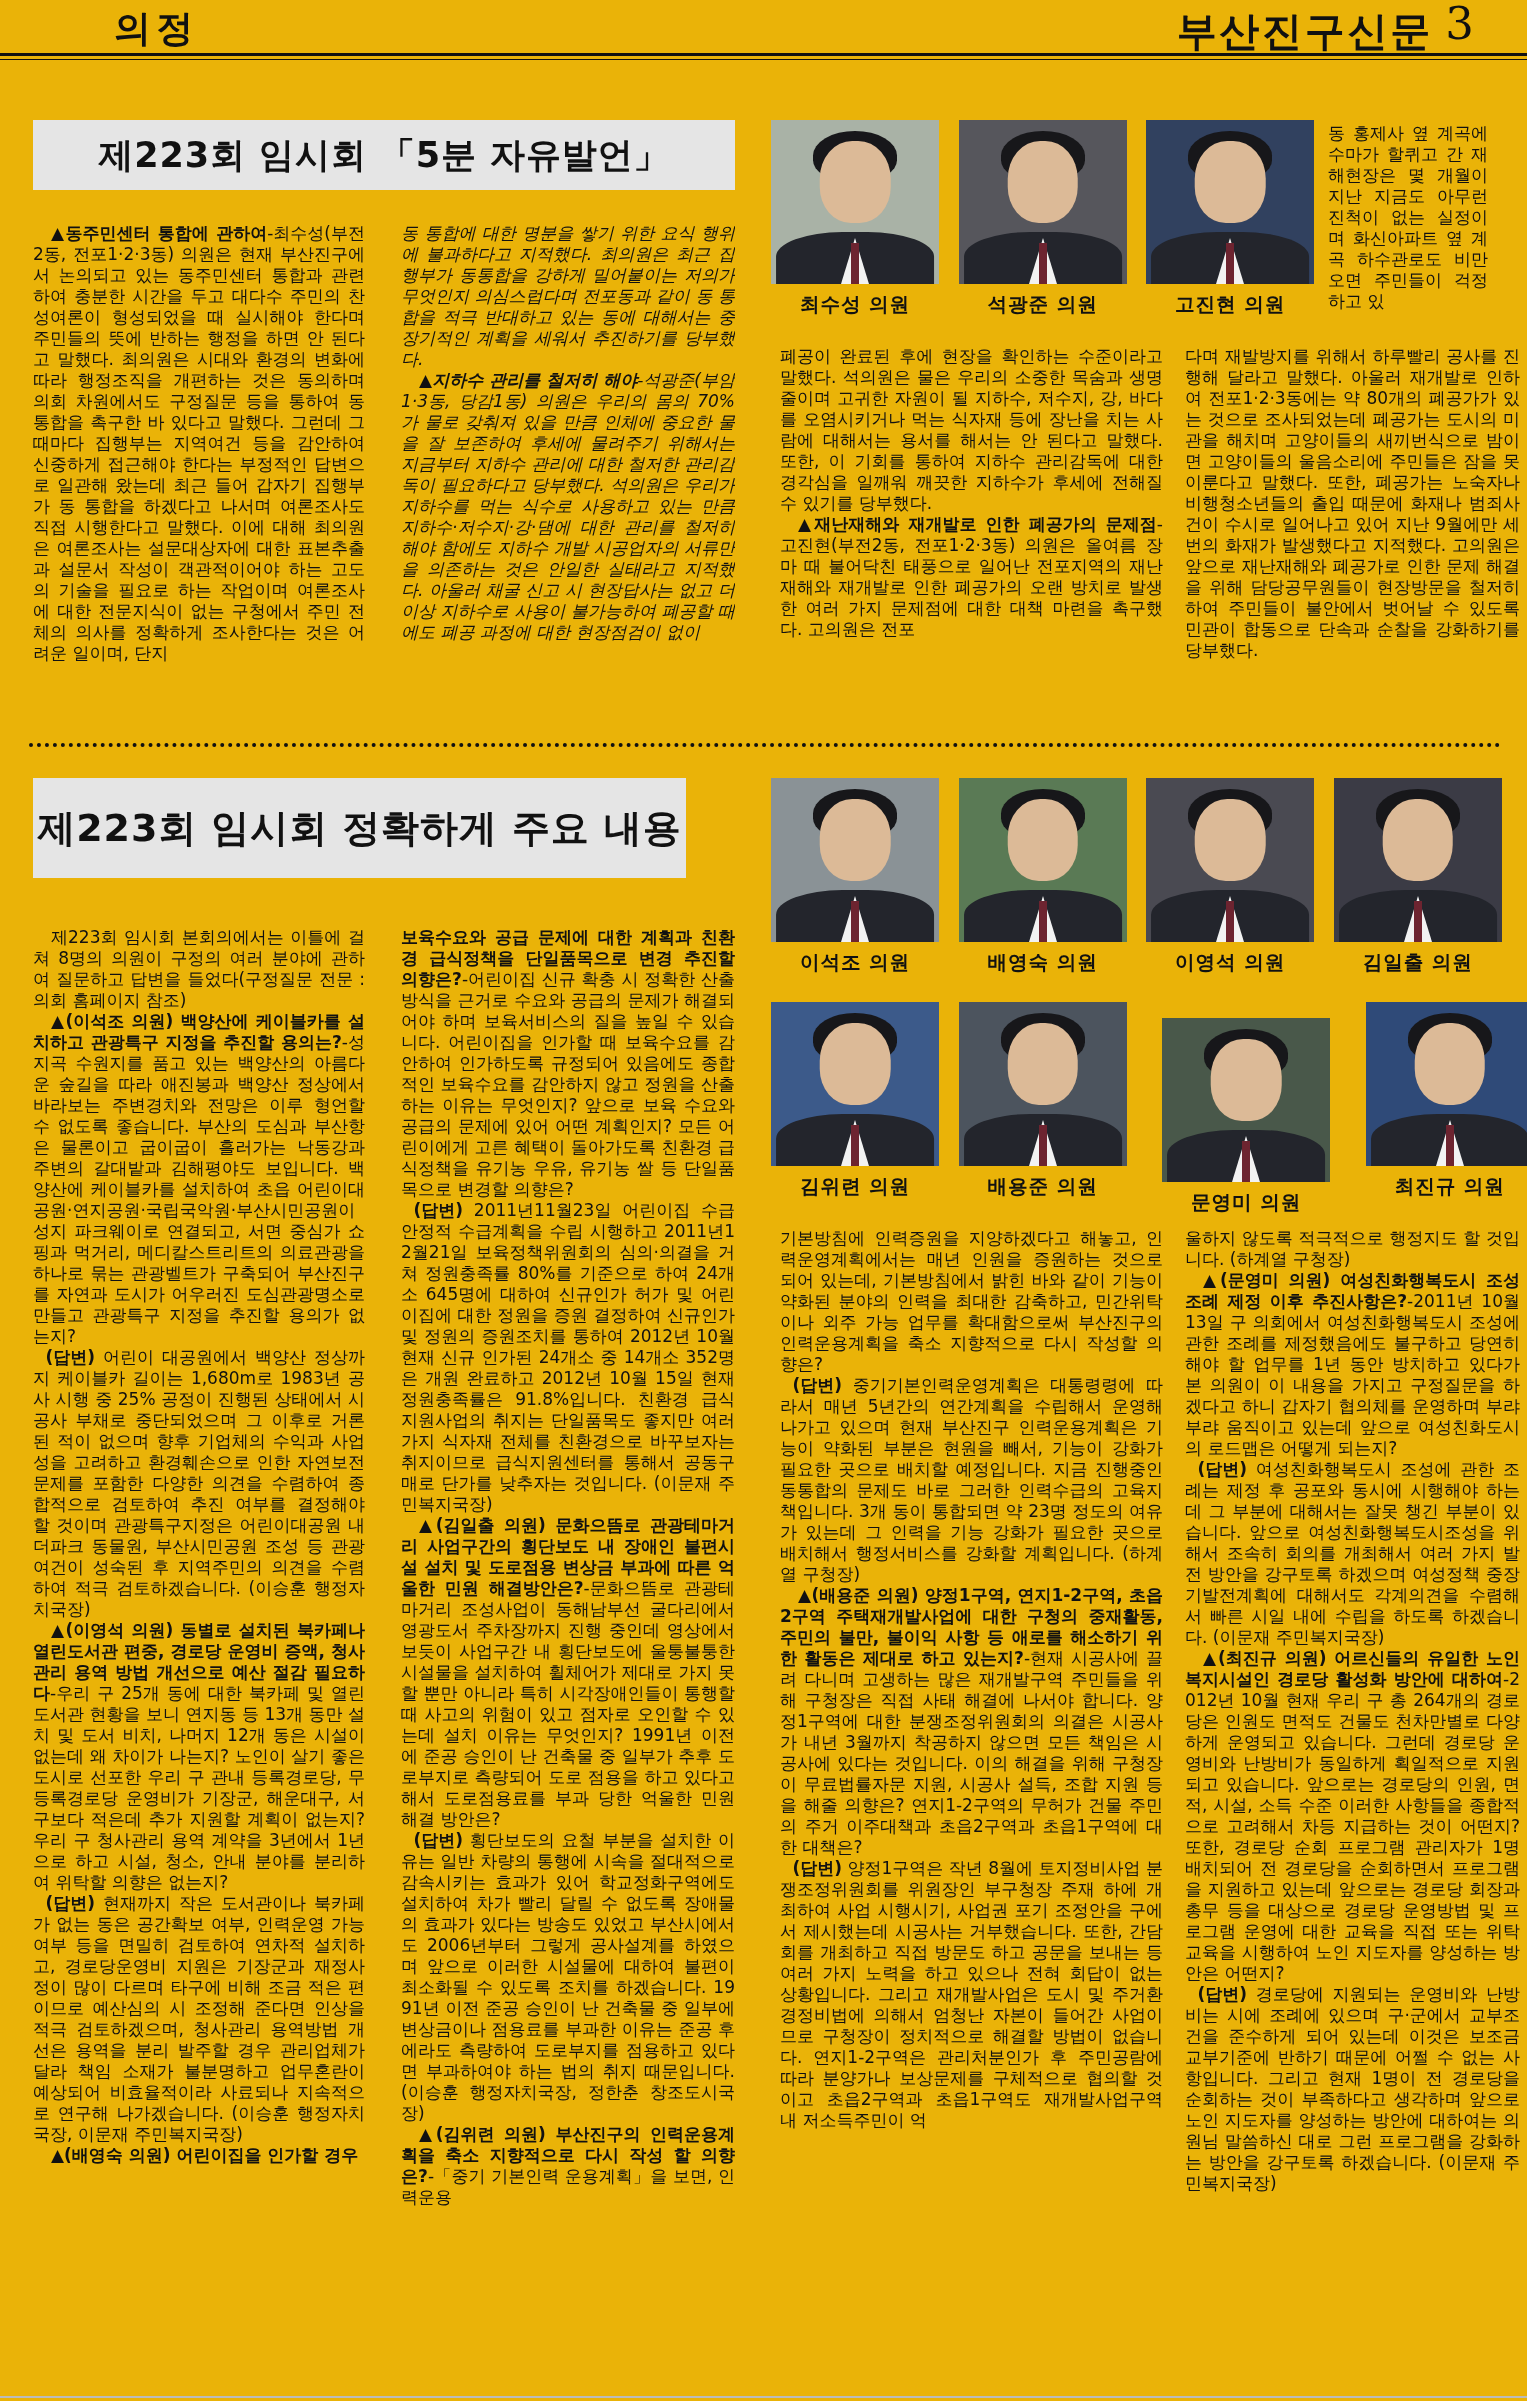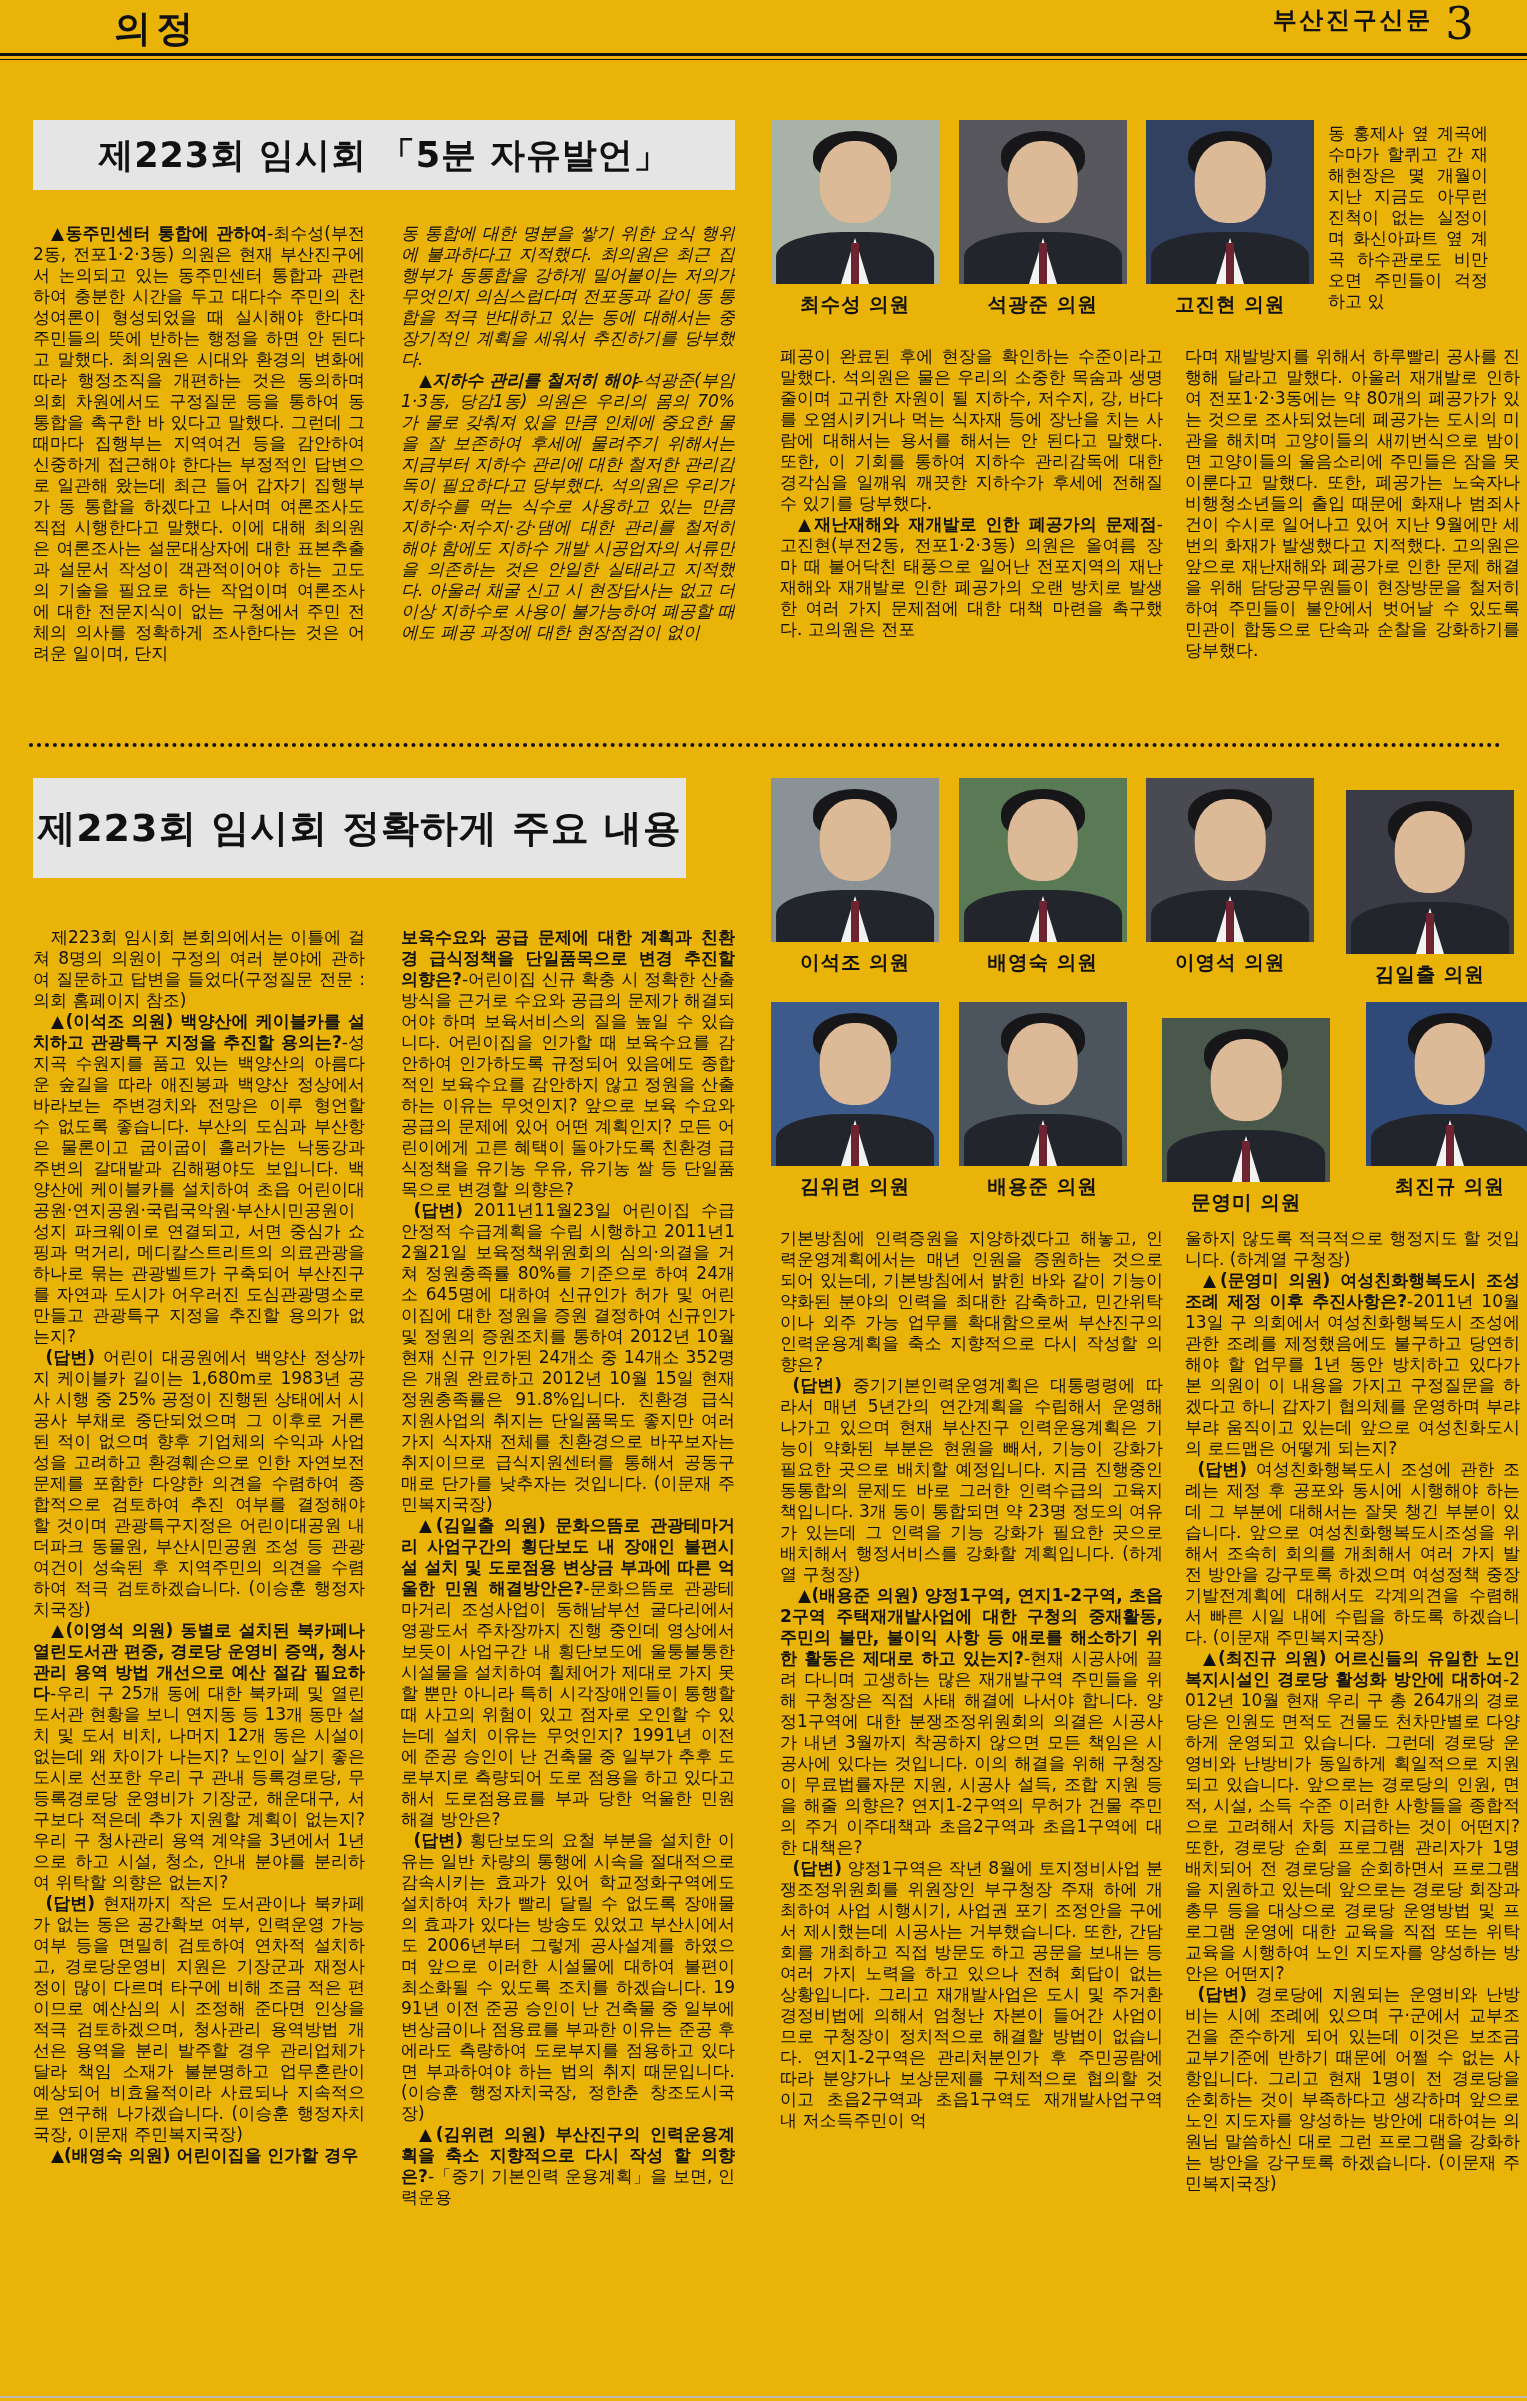--- a/index.html
+++ b/index.html
@@ -2,21 +2,21 @@
 <html style="font-size:14.3px"><head>
 <meta charset="utf-8">
 <style>
   html,body{margin:0;padding:0;background:#ffffff;}
   .page{position:relative;width:1527px;height:2401px;background:#eab308;overflow:hidden;
         font-family:"DejaVu Sans","Liberation Sans",sans-serif;color:#111;}
   
   .hdr-left{position:absolute;left:114px;top:3.6px;font-size:37px;font-weight:bold;
             font-family:"DejaVu Serif","Liberation Serif",serif;letter-spacing:5.3px;}
   .hdr-right{position:absolute;right:53px;top:3.6px;display:flex;align-items:flex-start;gap:12.5px;}
-  .masthead{font-size:24px;font-weight:bold;font-family:"DejaVu Serif","Liberation Serif",serif;letter-spacing:2.7px;}
+  .masthead{font-size:40px;font-weight:bold;font-family:"DejaVu Serif","Liberation Serif",serif;letter-spacing:2.7px;}
   .pagenum{font-size:45px;line-height:39px;font-family:"DejaVu Serif","Liberation Serif",serif;}
   .hdr-rule{position:absolute;left:0;top:53px;width:1527px;height:2.7px;background:#111;}
   .hdr-rule2{position:absolute;left:0;top:59px;width:1527px;height:0.9px;background:#111;}
   
   .titlebox{position:absolute;background:#e5e5e5;display:flex;align-items:center;justify-content:center;}
   .tb1{left:33px;top:120px;width:702px;height:70px;}
   .tb1 .tbt{font-size:35px;font-weight:bold;letter-spacing:0.9px;}
   .tb2{left:33px;top:778px;width:653px;height:100px;}
   .tb2 .tbt{font-size:38px;font-weight:bold;letter-spacing:0.9px;}
   
@@ -166,21 +166,21 @@
         <div class="portrait" style="background: rgb(74, 74, 82);">
           <div class="hair"></div>
           <div class="head"></div>
           <div class="torso"></div>
           <div class="shirt"></div>
           <div class="tie"></div>
         </div>
         <figcaption class="photo-caption">이영석 의원</figcaption>
       </figure>
 
-      <figure class="photo-slot" style="margin:12px">
+      <figure class="photo-slot" style="margin:0">
         <div class="portrait" style="background: rgb(59, 59, 69);">
           <div class="hair"></div>
           <div class="head"></div>
           <div class="torso"></div>
           <div class="shirt"></div>
           <div class="tie"></div>
         </div>
         <figcaption class="photo-caption">김일출 의원</figcaption>
       </figure>
     </div>

